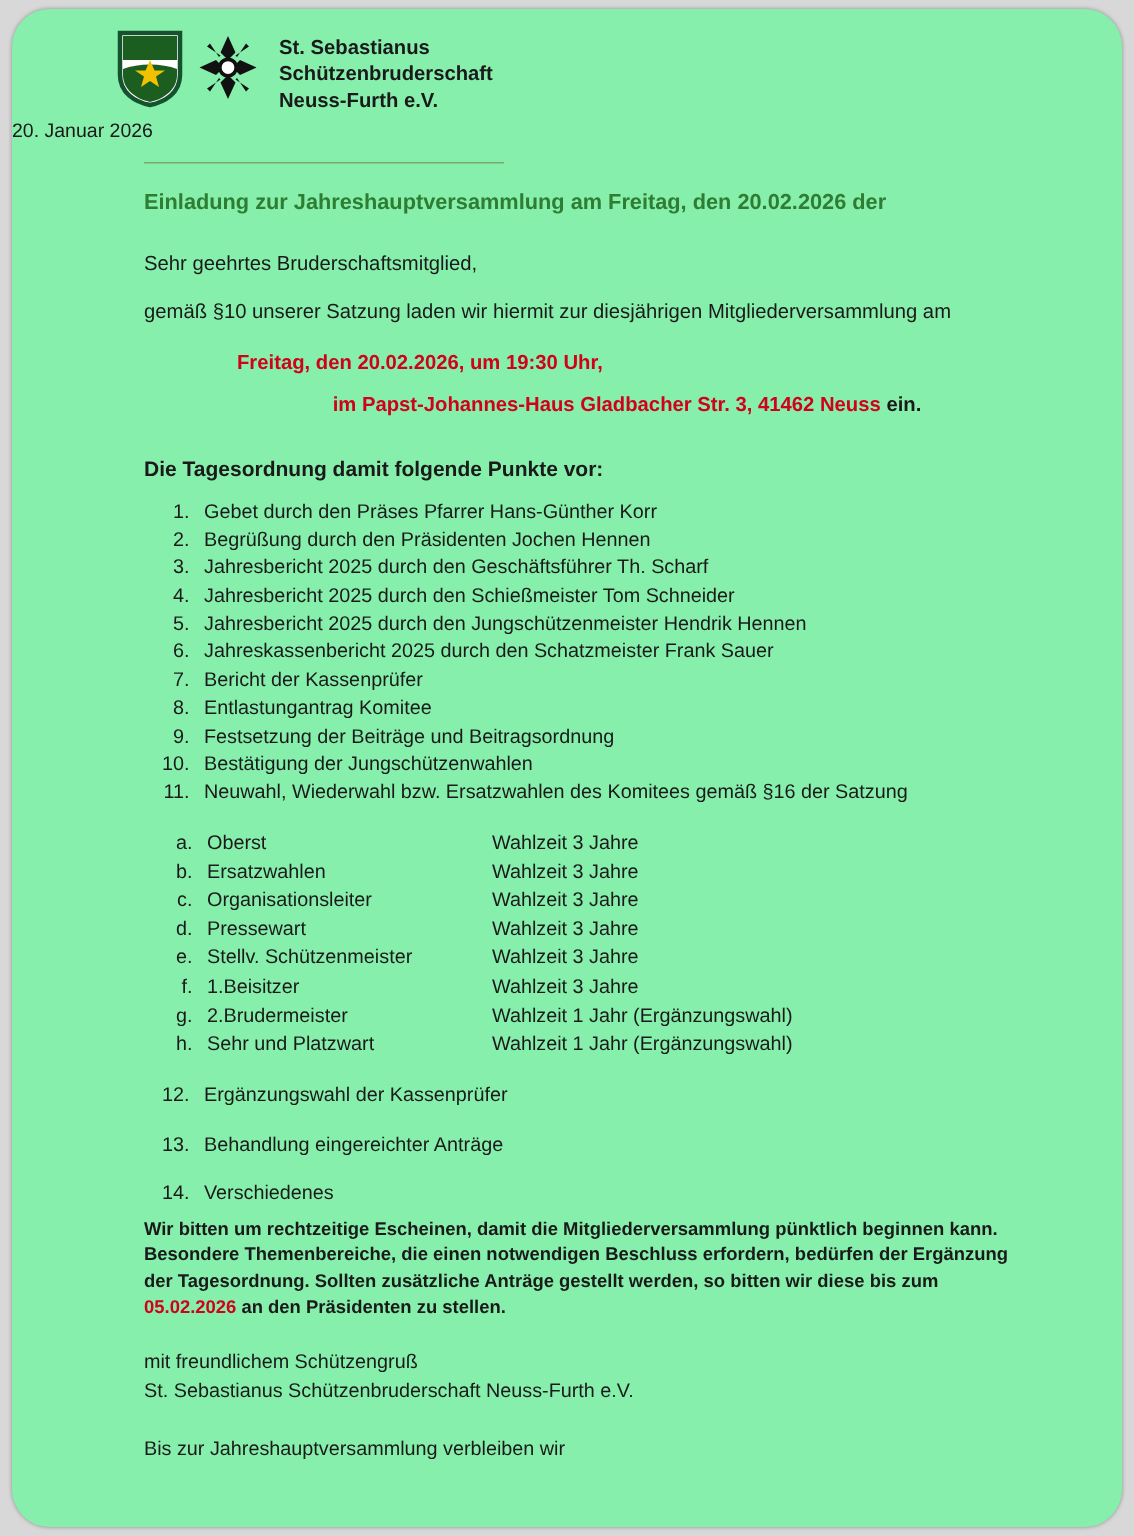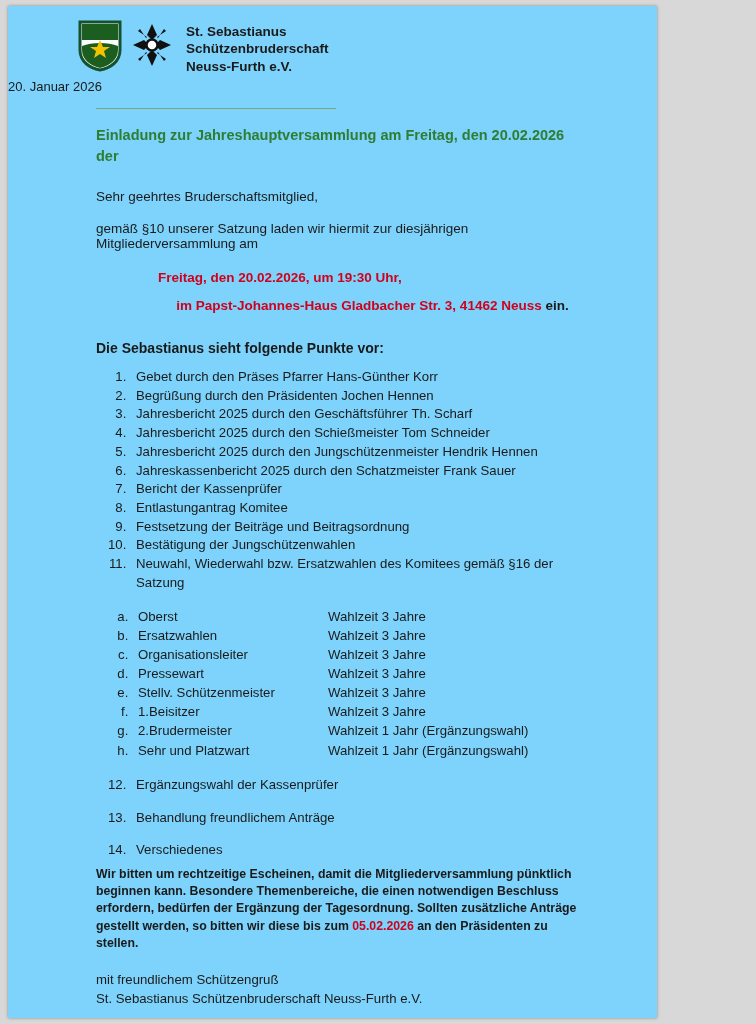--- a/index.html
+++ b/index.html
@@ -10,25 +10,26 @@
   body {
     width: 756px;
     height: 1024px;
     font-family: "Liberation Sans", sans-serif;
     overflow: hidden;
   }
   .page {
     position: absolute;
     left: 8px;
     top: 6px;
-    width: 649px;
+    width: 740px;
     height: 1012px;
-    background: #7dd3fc;
+    background: #86efac;
     box-shadow: 0 0 3px rgba(0,0,0,0.35);
     box-sizing: border-box;
+    border-radius: 25px;
   }
 
   
   .header {
     display: flex;
     align-items: flex-start;
     padding: 14px 0 0 70px;
   }
   .crests {
     display: flex;
@@ -222,21 +223,21 @@
     <div class="salutation">Sehr geehrtes Bruderschaftsmitglied,</div>
 
     <div class="intro">gemäß §10 unserer Satzung laden wir hiermit zur diesjährigen Mitgliederversammlung am</div>
 
     <div class="highlight">Freitag, den 20.02.2026, um 19:30 Uhr,</div>
 
     <div class="highlight second">
       <span>im Papst-Johannes-Haus Gladbacher Str. 3, 41462 Neuss</span><span class="plain"> ein.</span>
     </div>
 
-    <div class="agenda-head">Die Sebastianus sieht folgende Punkte vor:</div>
+    <div class="agenda-head">Die Tagesordnung damit folgende Punkte vor:</div>
 
     <ol class="agenda">
       <li>Gebet durch den Präses Pfarrer Hans-Günther Korr</li>
       <li>Begrüßung durch den Präsidenten Jochen Hennen</li>
       <li>Jahresbericht 2025 durch den Geschäftsführer Th. Scharf</li>
       <li>Jahresbericht 2025 durch den Schießmeister Tom Schneider</li>
       <li>Jahresbericht 2025 durch den Jungschützenmeister Hendrik Hennen</li>
       <li>Jahreskassenbericht 2025 durch den Schatzmeister Frank Sauer</li>
       <li>Bericht der Kassenprüfer</li>
       <li>Entlastungantrag Komitee</li>
@@ -291,21 +292,21 @@
       <li>
         <div class="sub-row">
           <span class="sub-label">Sehr und Platzwart</span>
           <span class="sub-term">Wahlzeit 1 Jahr (Ergänzungswahl)</span>
         </div>
       </li>
     </ol>
 
     <ol class="agenda-rest" start="12">
       <li>Ergänzungswahl der Kassenprüfer</li>
-      <li>Behandlung freundlichem Anträge</li>
+      <li>Behandlung eingereichter Anträge</li>
       <li>Verschiedenes</li>
     </ol>
 
     <div class="notice">
       <span>Wir bitten um rechtzeitige Escheinen, damit die Mitgliederversammlung pünktlich beginnen kann. Besondere Themenbereiche, die einen notwendigen Beschluss erfordern, bedürfen der Ergänzung der Tagesordnung. Sollten zusätzliche Anträge gestellt werden, so bitten wir diese bis zum </span><span class="red">05.02.2026</span><span> an den Präsidenten zu stellen.</span>
     </div>
 
     <div class="closing block2">
       <div>mit freundlichem Schützengruß</div>
       <div>St. Sebastianus Schützenbruderschaft Neuss-Furth e.V.</div>

